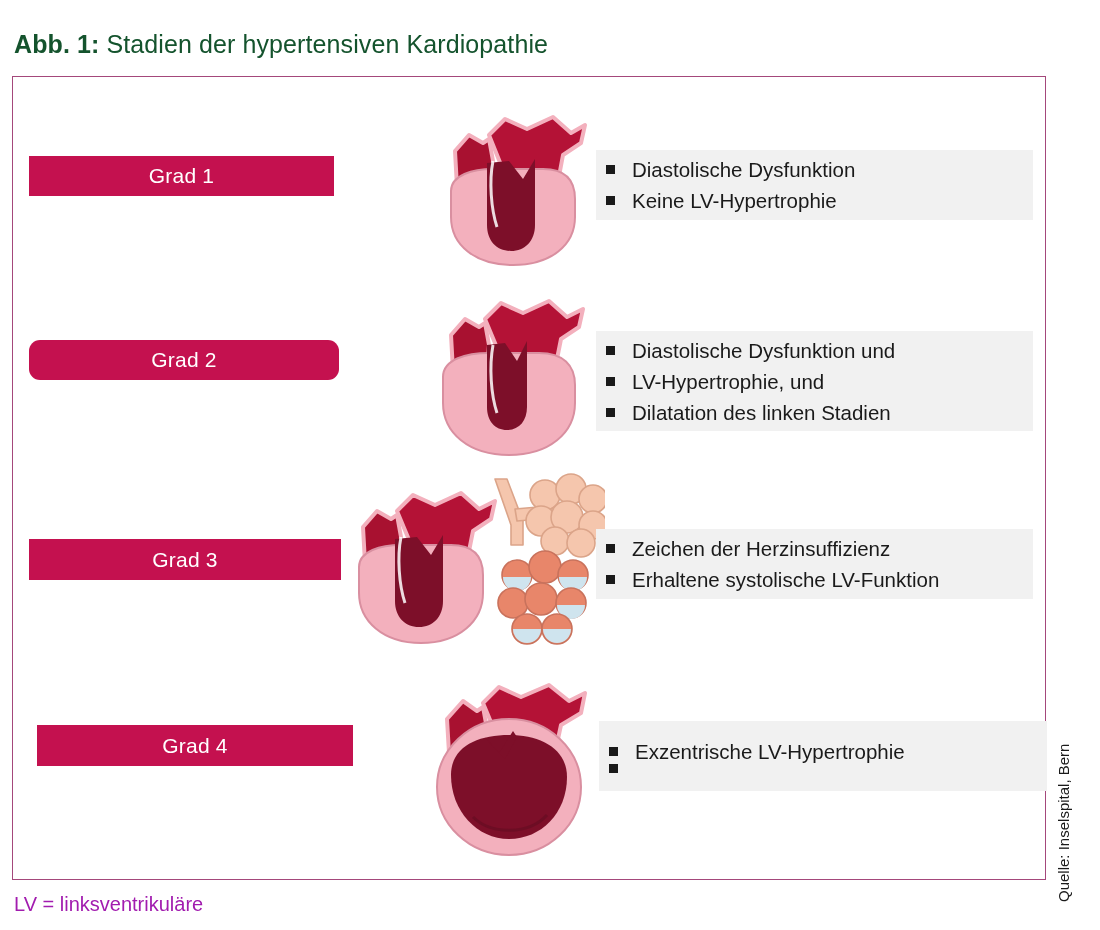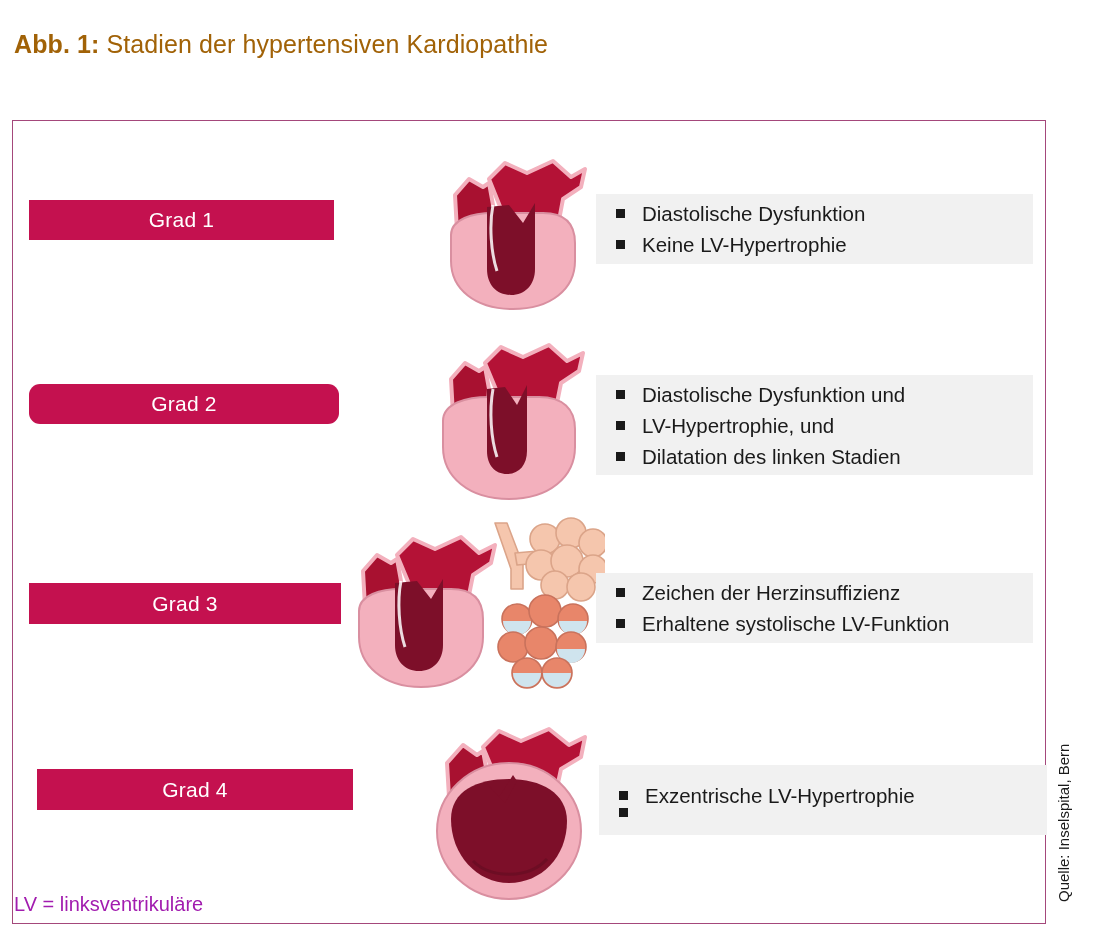--- a/index.html
+++ b/index.html
@@ -14,42 +14,41 @@
     font-family: "Liberation Sans", sans-serif;
     overflow: hidden;
   }
 
   
   .fig-title {
     position: absolute;
     left: 14px;
     top: 30px;
     font-size: 25px;
-    color: #a16207;
+    color: #14532d;
     letter-spacing: 0.1px;
     white-space: nowrap;
   }
   .fig-title .fig-label {
     font-weight: bold;
   }
   .fig-title .fig-text {
     font-weight: normal;
   }
 
   
   .figure-frame {
     position: absolute;
     left: 12px;
     top: 76px;
     width: 1034px;
     height: 804px;
     border: 1.6px solid #a4487b;
     background: #ffffff;
     box-sizing: border-box;
-    margin-top: 44px;
   }
 
   
   .grade-bar {
     position: absolute;
     background: #c4114f;
     display: flex;
     align-items: center;
     justify-content: center;
     box-sizing: border-box;
@@ -65,21 +64,21 @@
     position: absolute;
     background: #f1f1f1;
     box-sizing: border-box;
     display: flex;
     flex-direction: column;
     justify-content: center;
   }
   .bullet-row {
     display: flex;
     align-items: baseline;
-    padding: 0 0 0 20px;
+    padding: 0 0 0 10px;
     line-height: 31px;
   }
   .bullet-marker {
     width: 9px;
     height: 9px;
     background: #1a1a1a;
     flex: 0 0 auto;
     position: relative;
     top: -3px;
     margin-right: 17px;

